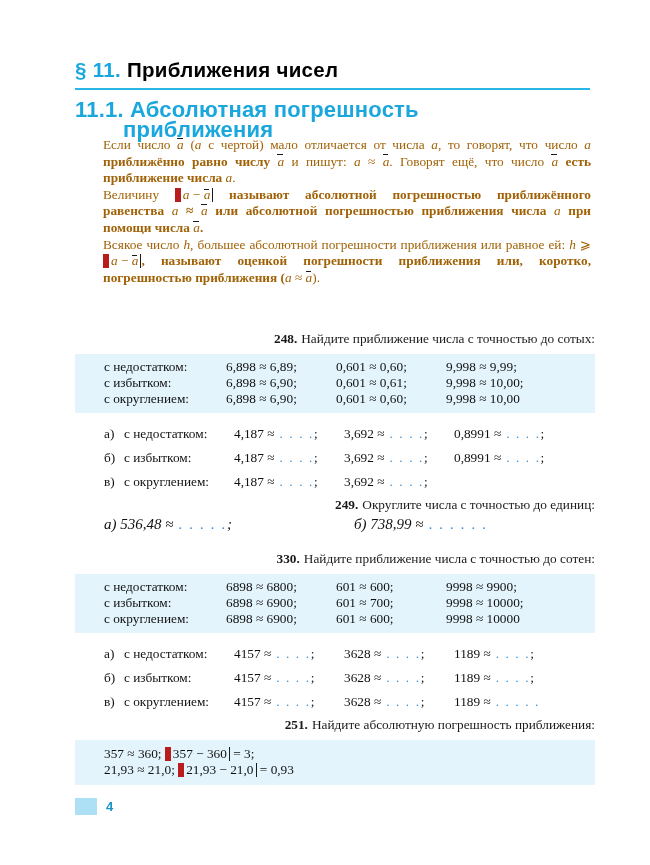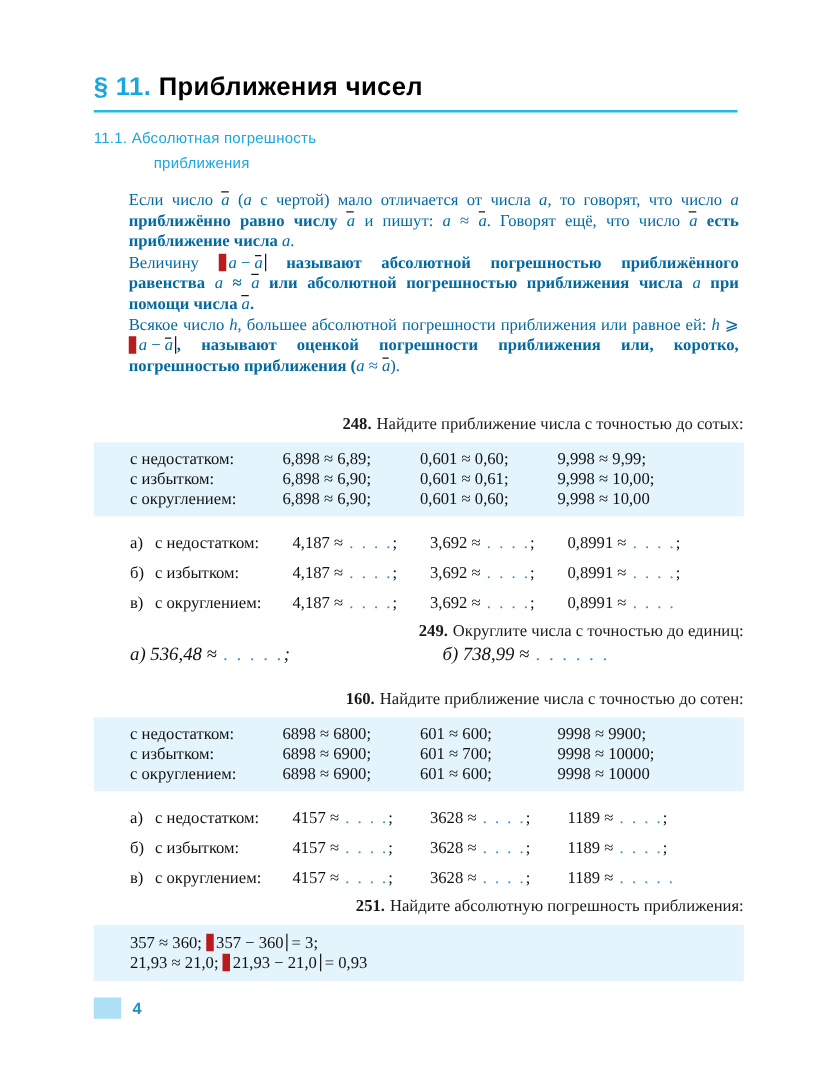--- a/index.html
+++ b/index.html
@@ -45,41 +45,41 @@
     width: 515px;
     height: 2px;
     background: #2bb6e8;
   }
   .sub-head {
     position: absolute;
     left: 75px;
     top: 100px;
     width: 500px;
     font-family: "Liberation Sans", sans-serif;
-    font-weight: normal;
-    font-size: 12px;
+    font-weight: bold;
+    font-size: 22px;
     line-height: 20px;
     color: #1aa7dd;
     letter-spacing: 0.2px;
   }
   .sub-head .sub-line2 {
     display: block;
     margin-left: 48px;
   }
 
   
   .prose {
     position: absolute;
     left: 103px;
-    top: 152px;
+    top: 137px;
     width: 488px;
     font-size: 13.3px;
     line-height: 16.6px;
     text-align: justify;
-    color: #0369a1;
+    color: #a16207;
   }
   .prose p { margin: 0; }
   .prose b { font-weight: bold; }
   .mi {
     font-style: italic;
     font-family: "Liberation Serif", serif;
   }
   .ov {
     display: inline-block;
     position: relative;
@@ -253,38 +253,37 @@
         <span class="lbl">с избытком:</span>
         <span class="cell dots-cell">4,187 ≈<span class="dots"> . . . .</span>;</span>
         <span class="cell dots-cell">3,692 ≈<span class="dots"> . . . .</span>;</span>
         <span class="cell w2 dots-cell">0,8991 ≈<span class="dots"> . . . .</span>;</span>
       </div>
       <div class="row">
         <span class="mark">в)</span>
         <span class="lbl">с округлением:</span>
         <span class="cell dots-cell">4,187 ≈<span class="dots"> . . . .</span>;</span>
         <span class="cell dots-cell">3,692 ≈<span class="dots"> . . . .</span>;</span>
-        <span class="cell w2 dots-cell">0,8991 ≈<span class="dots"> . . . .</span></span>
       </div>
     </div>
   </div>
 
   <div class="ex" style="top:496px;">
     <div class="ex-head">
       <span class="ex-num">249.</span><span>Округлите числа с точностью до единиц:</span>
     </div>
     <div class="ex249-items">
       <span class="a"><span>а)</span>&nbsp;<span class="dots-cell">536,48 ≈<span class="dots"> . . . . .</span>;</span></span>
       <span><span>б)</span>&nbsp;<span class="dots-cell">738,99 ≈<span class="dots"> . . . . . .</span></span></span>
     </div>
   </div>
 
   <div class="ex" style="top:550px;">
     <div class="ex-head">
-      <span class="ex-num">160.</span><span>Найдите приближение числа с точностью до сотен:</span>
+      <span class="ex-num">330.</span><span>Найдите приближение числа с точностью до сотен:</span>
     </div>
     <div class="bluebox">
       <div class="row">
         <span class="lbl">с недостатком:</span>
         <span class="cell">6898 ≈ 6800;</span>
         <span class="cell">601 ≈ 600;</span>
         <span class="cell wide">9998 ≈ 9900;</span>
       </div>
       <div class="row">
         <span class="lbl">с избытком:</span>

